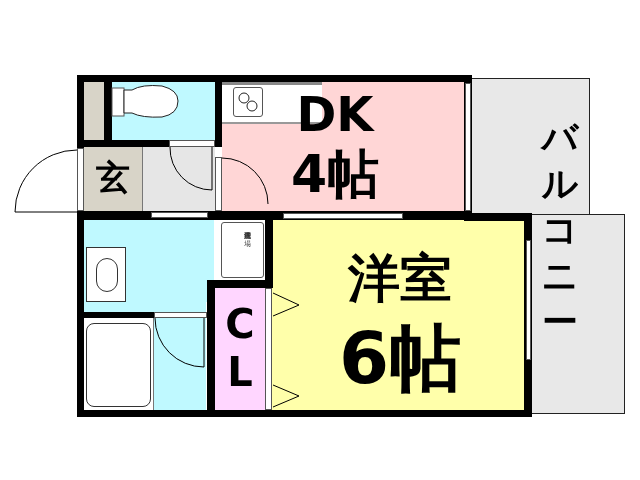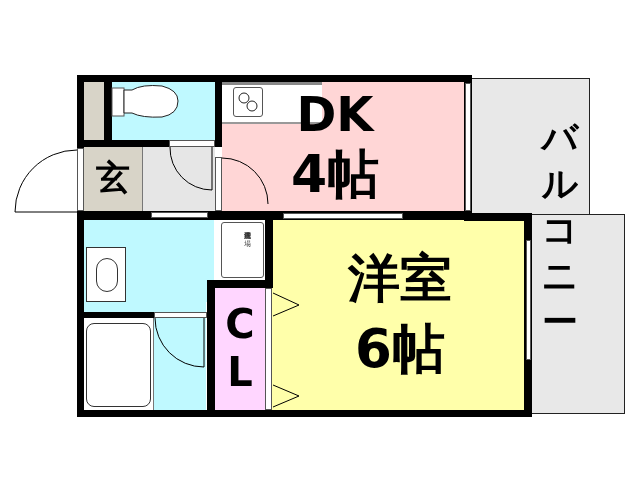--- a/index.html
+++ b/index.html
@@ -93,15 +93,15 @@
 <div class="abs" style="left:86px; top:247px; width:40px; height:55px; background:#fff; border:1px solid #333;"></div>
 <div class="abs" style="left:96px; top:258px; width:22px; height:34px; background:#fff; border:1px solid #333; border-radius:11px;"></div>
 
 <div class="abs" style="left:221px; top:222px; width:43px; height:56px; background:#fff; border:1.5px solid #555; border-radius:3px;"></div>
 <div class="abs" style="left:233px; top:226px; width:18px; font-size:7px; line-height:8px; text-align:center; writing-mode:vertical-rl; color:#333;">洗濯機置き場</div>
 
 <div class="label" style="left:90px; top:160px; width:46px; font-size:34px;">玄</div>
 <div class="label" style="left:270px; top:90px; width:130px; font-size:48px;">DK</div>
 <div class="label" style="left:270px; top:148px; width:130px; font-size:52px;">4帖</div>
 <div class="label" style="left:320px; top:252px; width:160px; font-size:52px;">洋室</div>
-<div class="label" style="left:320px; top:322px; width:160px; font-size:53px;">6帖</div>
+<div class="label" style="left:320px; top:322px; width:160px; font-size:72px;">6帖</div>
 <div class="label" style="left:215px; top:304px; width:50px; font-size:40px;">C</div>
 <div class="label" style="left:215px; top:352px; width:50px; font-size:40px;">L</div>
 
 </body></html>

